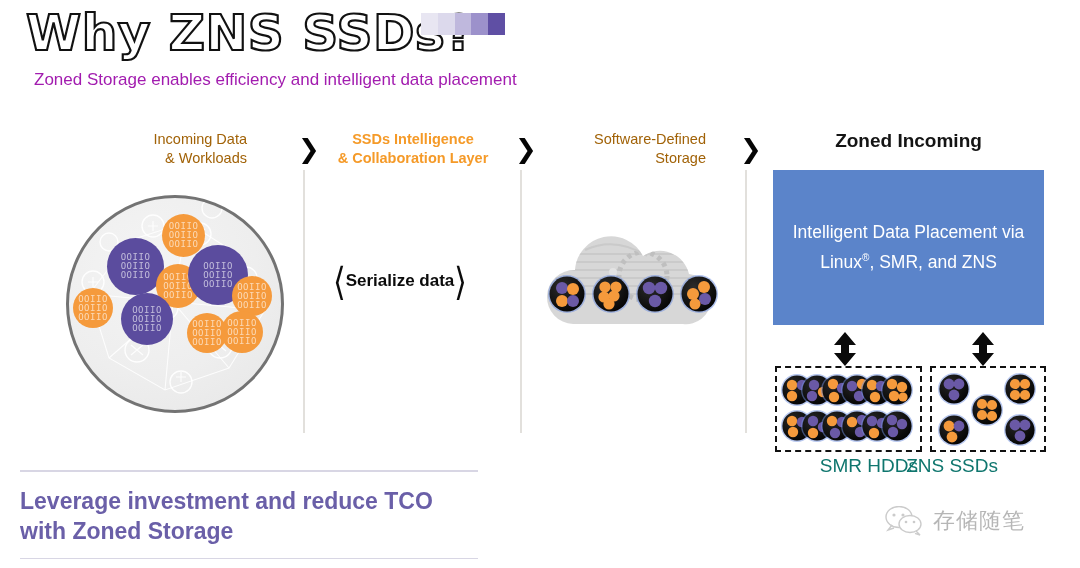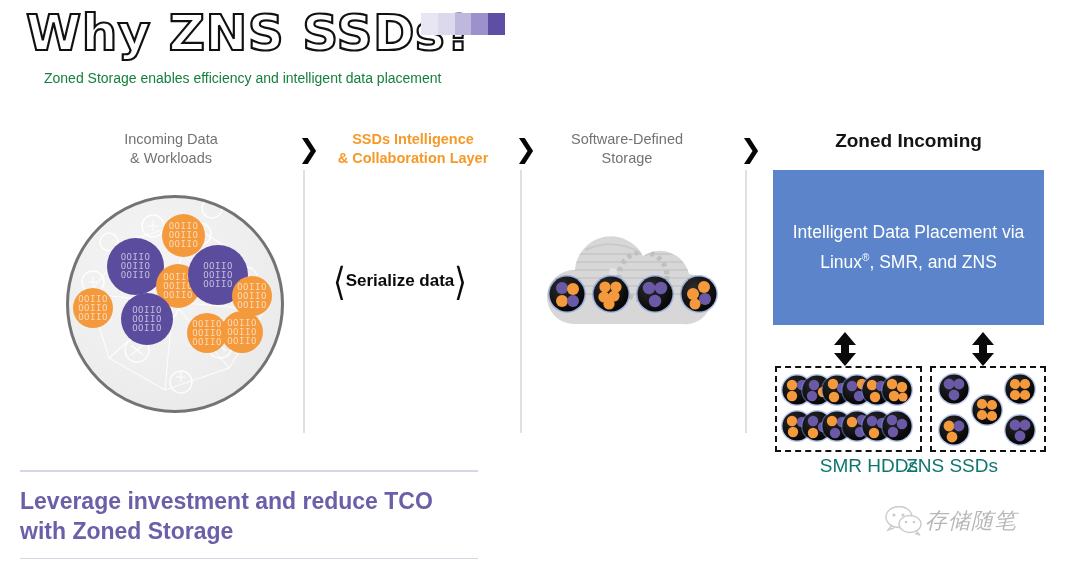--- a/index.html
+++ b/index.html
@@ -21,32 +21,32 @@
     font-family:"DejaVu Sans", sans-serif;
     white-space:nowrap;
   }
   .gradient-bar{
     position:absolute;left:421px;top:13px;
     width:84px;height:22px;display:flex;
   }
   .gradient-bar span{flex:1;height:100%;}
 
   .subtitle{
-    position:absolute;left:44px;top:70px;
-    font-size:14px;color:#15803d;
+    position:absolute;left:34px;top:70px;
+    font-size:17px;color:#a21caf;
     white-space:nowrap;
   }
 
   
   .col-head{
     position:absolute;text-align:center;
     font-size:14.5px;line-height:19px;
     white-space:nowrap;
   }
-  .col-head.blue{color:#737373;}
+  .col-head.blue{color:#a16207;text-align:right;}
   .col-head.orange{color:#f59a28;font-weight:bold;}
   .col-head.black{color:#141414;font-weight:bold;font-size:19px;}
 
   
   .chev{
     position:absolute;
     font-size:26px;font-weight:bold;color:#050505;
     font-family:"DejaVu Sans", sans-serif;
     line-height:1;
   }
@@ -123,23 +123,22 @@
   .rule{height:1.5px;background:#d8d6e4;width:100%;}
   .bottom-text{
     margin:0;padding:14px 0 12px 0;
     font-size:23px;line-height:30px;
     color:#6a5fa8;
   }
 
   
   .watermark{
     position:absolute;left:885px;top:506px;
-    display:flex;align-items:flex-start;gap:0;
+    display:flex;align-items:flex-start;gap:8px;
     opacity:0.45;
-    font-style:italic;
   }
   .wm-text{
     font-size:22px;color:#5f5f5f;
     font-family:"DejaVu Sans", sans-serif;
     letter-spacing:1px;
   }
 </style>
 </head>
 <body>
 

